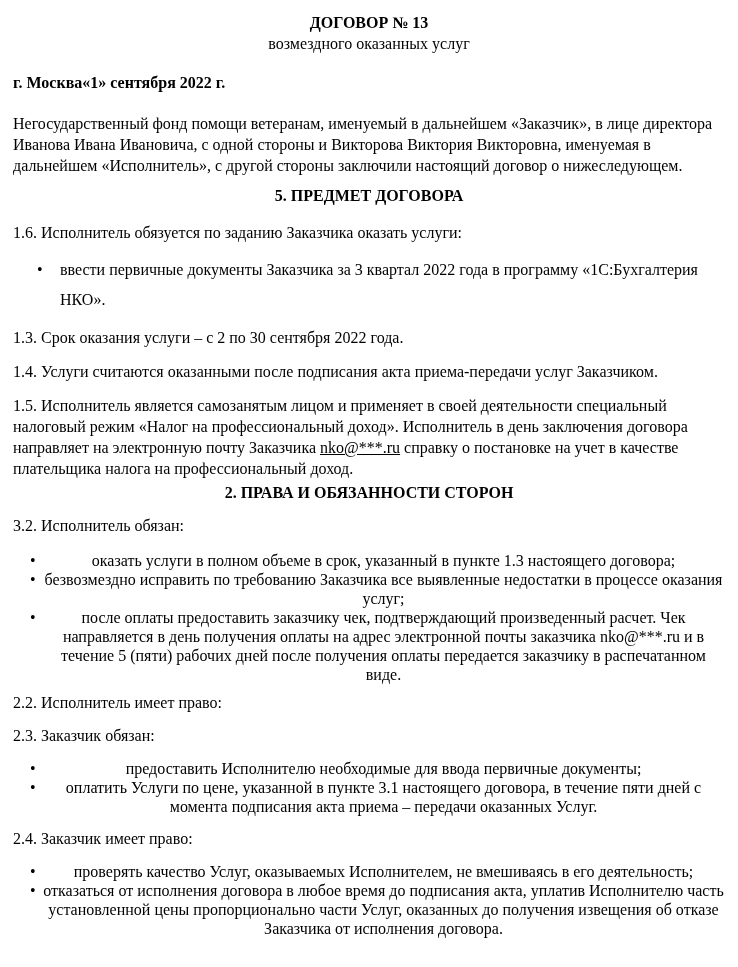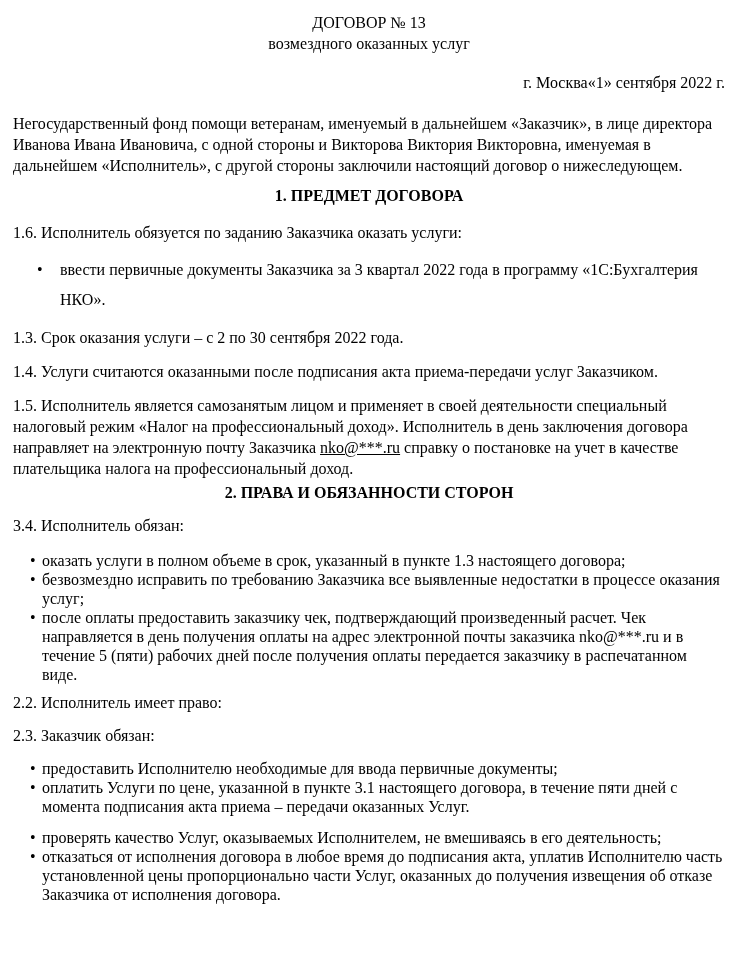--- a/index.html
+++ b/index.html
@@ -9,33 +9,34 @@
     background: #ffffff;
     color: #000000;
     font-family: "Liberation Serif", "DejaVu Serif", serif;
     font-size: 16px;
     overflow: hidden;
   }
   .page { padding: 12px 13px 0 13px; }
 
   .doc-title {
     text-align: center;
-    font-weight: normal;
+    font-weight: bold;
     line-height: 21px;
   }
   .doc-subtitle {
     text-align: center;
     line-height: 21px;
     margin: 0 0 18px 0;
   }
   .dateline {
     display: flex;
-    justify-content: flex-end;
+    justify-content: flex-start;
     line-height: 21px;
     margin: 0 0 20px 0;
+    font-weight: bold;
   }
   .para {
     margin: 0 0 12px 0;
     line-height: 21px;
     text-align: left;
   }
   .preamble { margin-bottom: 9px; }
   .mb13 { margin-bottom: 13px; }
   .mb15 { margin-bottom: 15px; }
   .mb3  { margin-bottom: 3px; }
@@ -62,20 +63,21 @@
     padding-left: 47px;
     line-height: 30px;
   }
   ul.list-wide li::before {
     content: "\2022";
     position: absolute;
     left: 24px;
   }
   ul.list-narrow li {
     padding-left: 29px;
+    text-align: center;
   }
   ul.list-narrow li::before {
     content: "\2022";
     position: absolute;
     left: 17px;
   }
   .email { text-decoration: underline; }
 </style>
 </head>
 <body>
@@ -85,50 +87,51 @@
   <div class="doc-title">ДОГОВОР № 13</div>
   <div class="doc-subtitle">возмездного оказанных услуг</div>
 
   <div class="dateline">
     <span>г. Москва</span>
     <span>«1» сентября 2022 г.</span>
   </div>
 
   <p class="para preamble">Негосударственный фонд помощи ветеранам, именуемый в дальнейшем «Заказчик», в лице директора Иванова Ивана Ивановича, с одной стороны и Викторова Виктория Викторовна, именуемая в дальнейшем «Исполнитель», с другой стороны заключили настоящий договор о нижеследующем.</p>
 
-  <div class="section-heading sh1">1. ПРЕДМЕТ ДОГОВОРА</div>
+  <div class="section-heading sh1">5. ПРЕДМЕТ ДОГОВОРА</div>
 
   <p class="para">1.6. Исполнитель обязуется по заданию Заказчика оказать услуги:</p>
 
   <ul class="list list-wide">
     <li>ввести первичные документы Заказчика за 3 квартал 2022 года в программу «1С:Бухгалтерия НКО».</li>
   </ul>
 
   <p class="para mb13">1.3. Срок оказания услуги – с 2 по 30 сентября 2022 года.</p>
   <p class="para mb13">1.4. Услуги считаются оказанными после подписания акта приема-передачи услуг Заказчиком.</p>
 
   <p class="para mb3"><span>1.5. Исполнитель является самозанятым лицом и применяет в своей деятельности специальный налоговый режим «Налог на профессиональный доход». Исполнитель в день заключения договора направляет на электронную почту Заказчика </span><span class="email">nko@***.ru</span><span> справку о постановке на учет в качестве плательщика налога на профессиональный доход.</span></p>
 
   <div class="section-heading sh2">2. ПРАВА И ОБЯЗАННОСТИ СТОРОН</div>
 
-  <p class="para mb15">3.4. Исполнитель обязан:</p>
+  <p class="para mb15">3.2. Исполнитель обязан:</p>
   <ul class="list list-narrow ul21">
     <li>оказать услуги в полном объеме в срок, указанный в пункте 1.3 настоящего договора;</li>
     <li>безвозмездно исправить по требованию Заказчика все выявленные недостатки в процессе оказания услуг;</li>
     <li>после оплаты предоставить заказчику чек, подтверждающий произведенный расчет. Чек направляется в день получения оплаты на адрес электронной почты заказчика nko@***.ru и в течение 5 (пяти) рабочих дней после получения оплаты передается заказчику в распечатанном виде.</li>
   </ul>
 
   <p class="para">2.2. Исполнитель имеет право:</p>
   <ul class="list list-narrow">
   </ul>
 
   <p class="para mb13">2.3. Заказчик обязан:</p>
   <ul class="list list-narrow">
     <li>предоставить Исполнителю необходимые для ввода первичные документы;</li>
     <li>оплатить Услуги по цене, указанной в пункте 3.1 настоящего договора, в течение пяти дней с момента подписания акта приема – передачи оказанных Услуг.</li>
   </ul>
 
+  <p class="para mb13">2.4. Заказчик имеет право:</p>
   <ul class="list list-narrow ul24">
     <li>проверять качество Услуг, оказываемых Исполнителем, не вмешиваясь в его деятельность;</li>
     <li>отказаться от исполнения договора в любое время до подписания акта, уплатив Исполнителю часть установленной цены пропорционально части Услуг, оказанных до получения извещения об отказе Заказчика от исполнения договора.</li>
   </ul>
 
 </div>
 
 </body></html>

